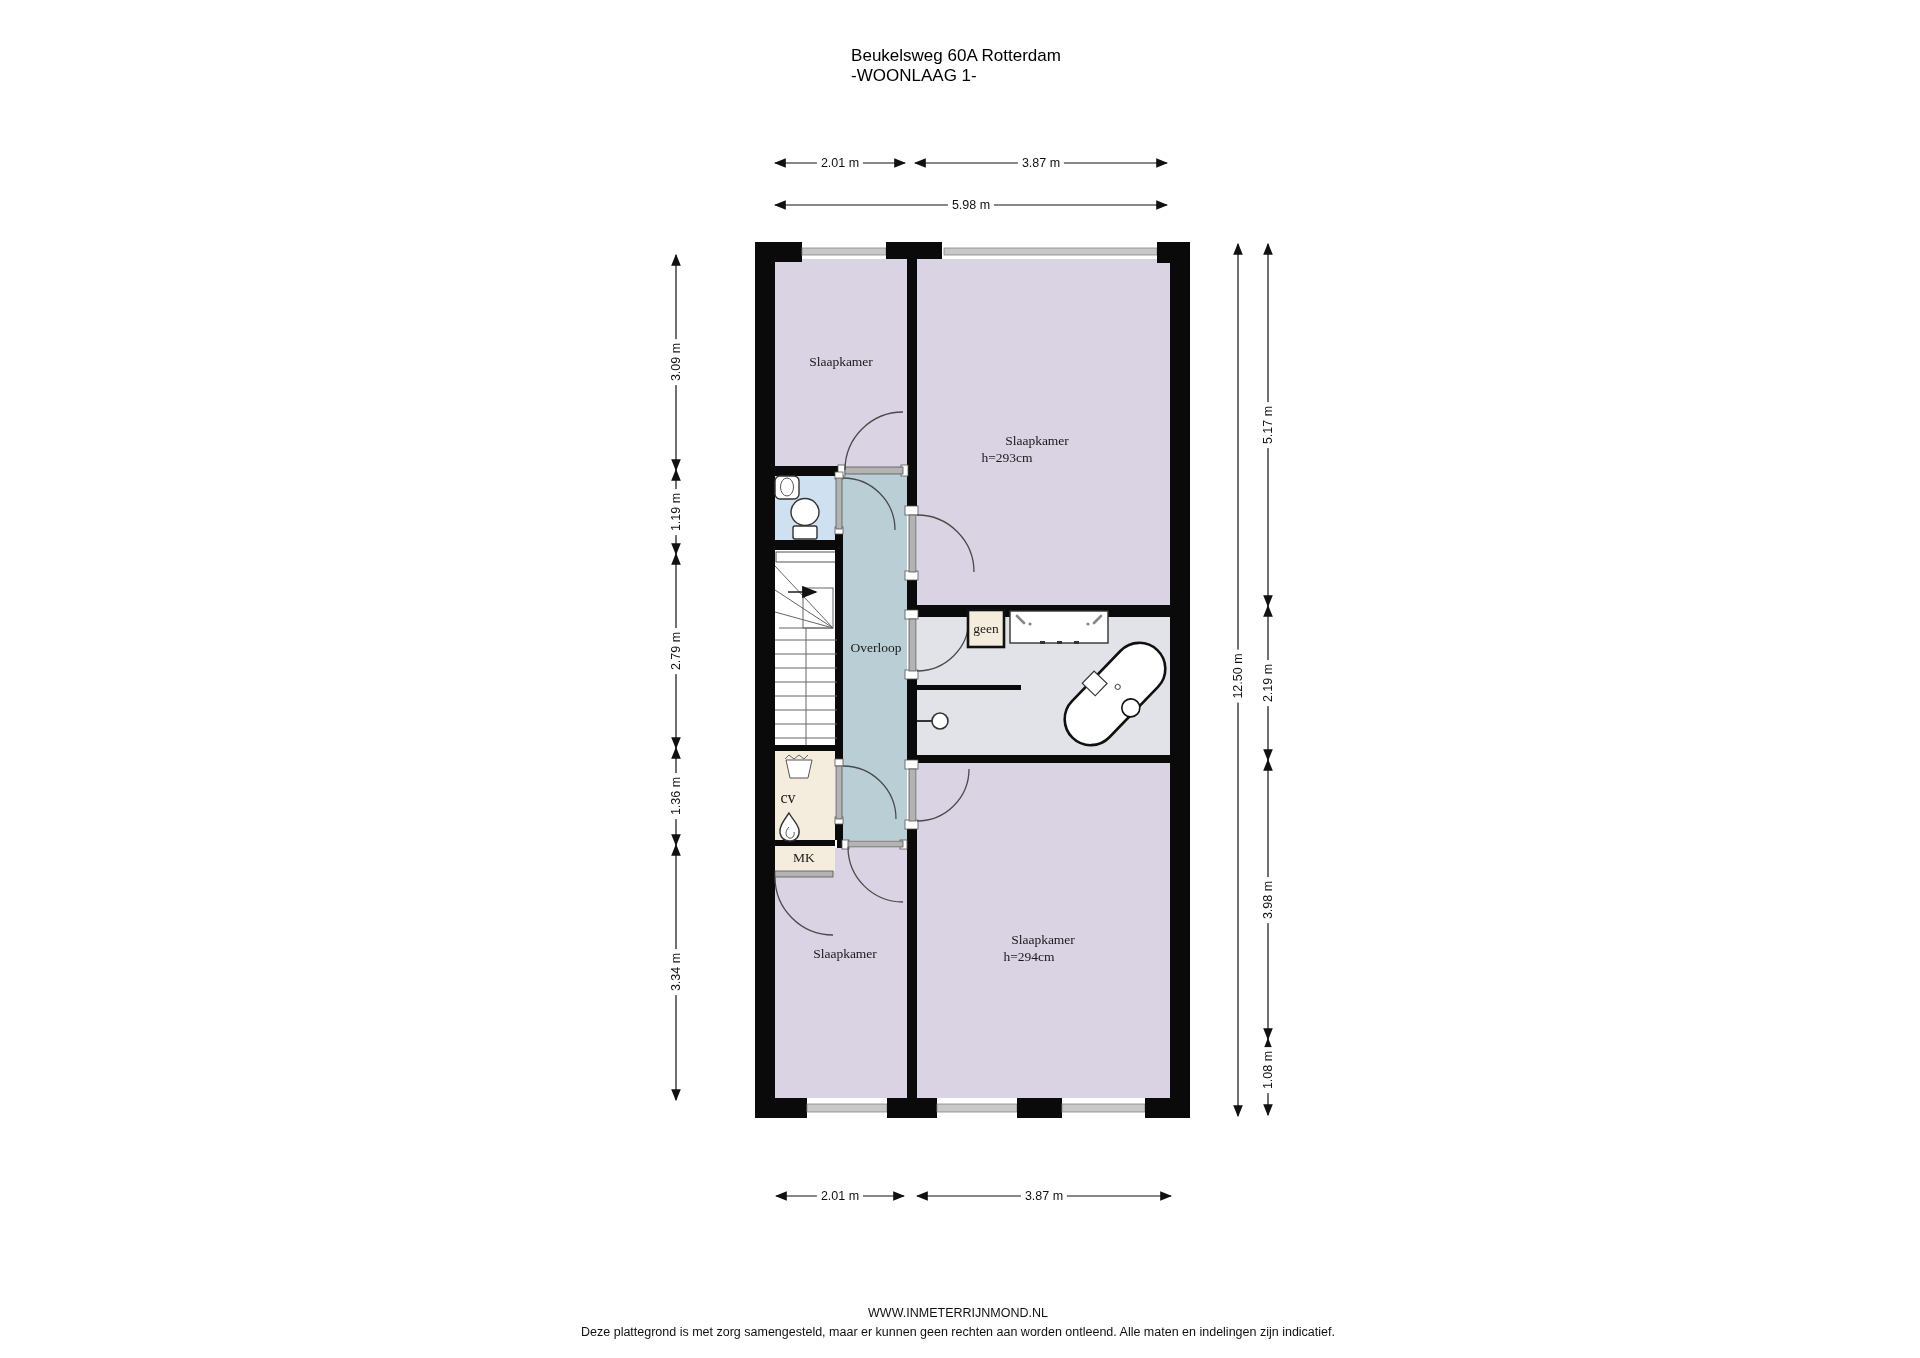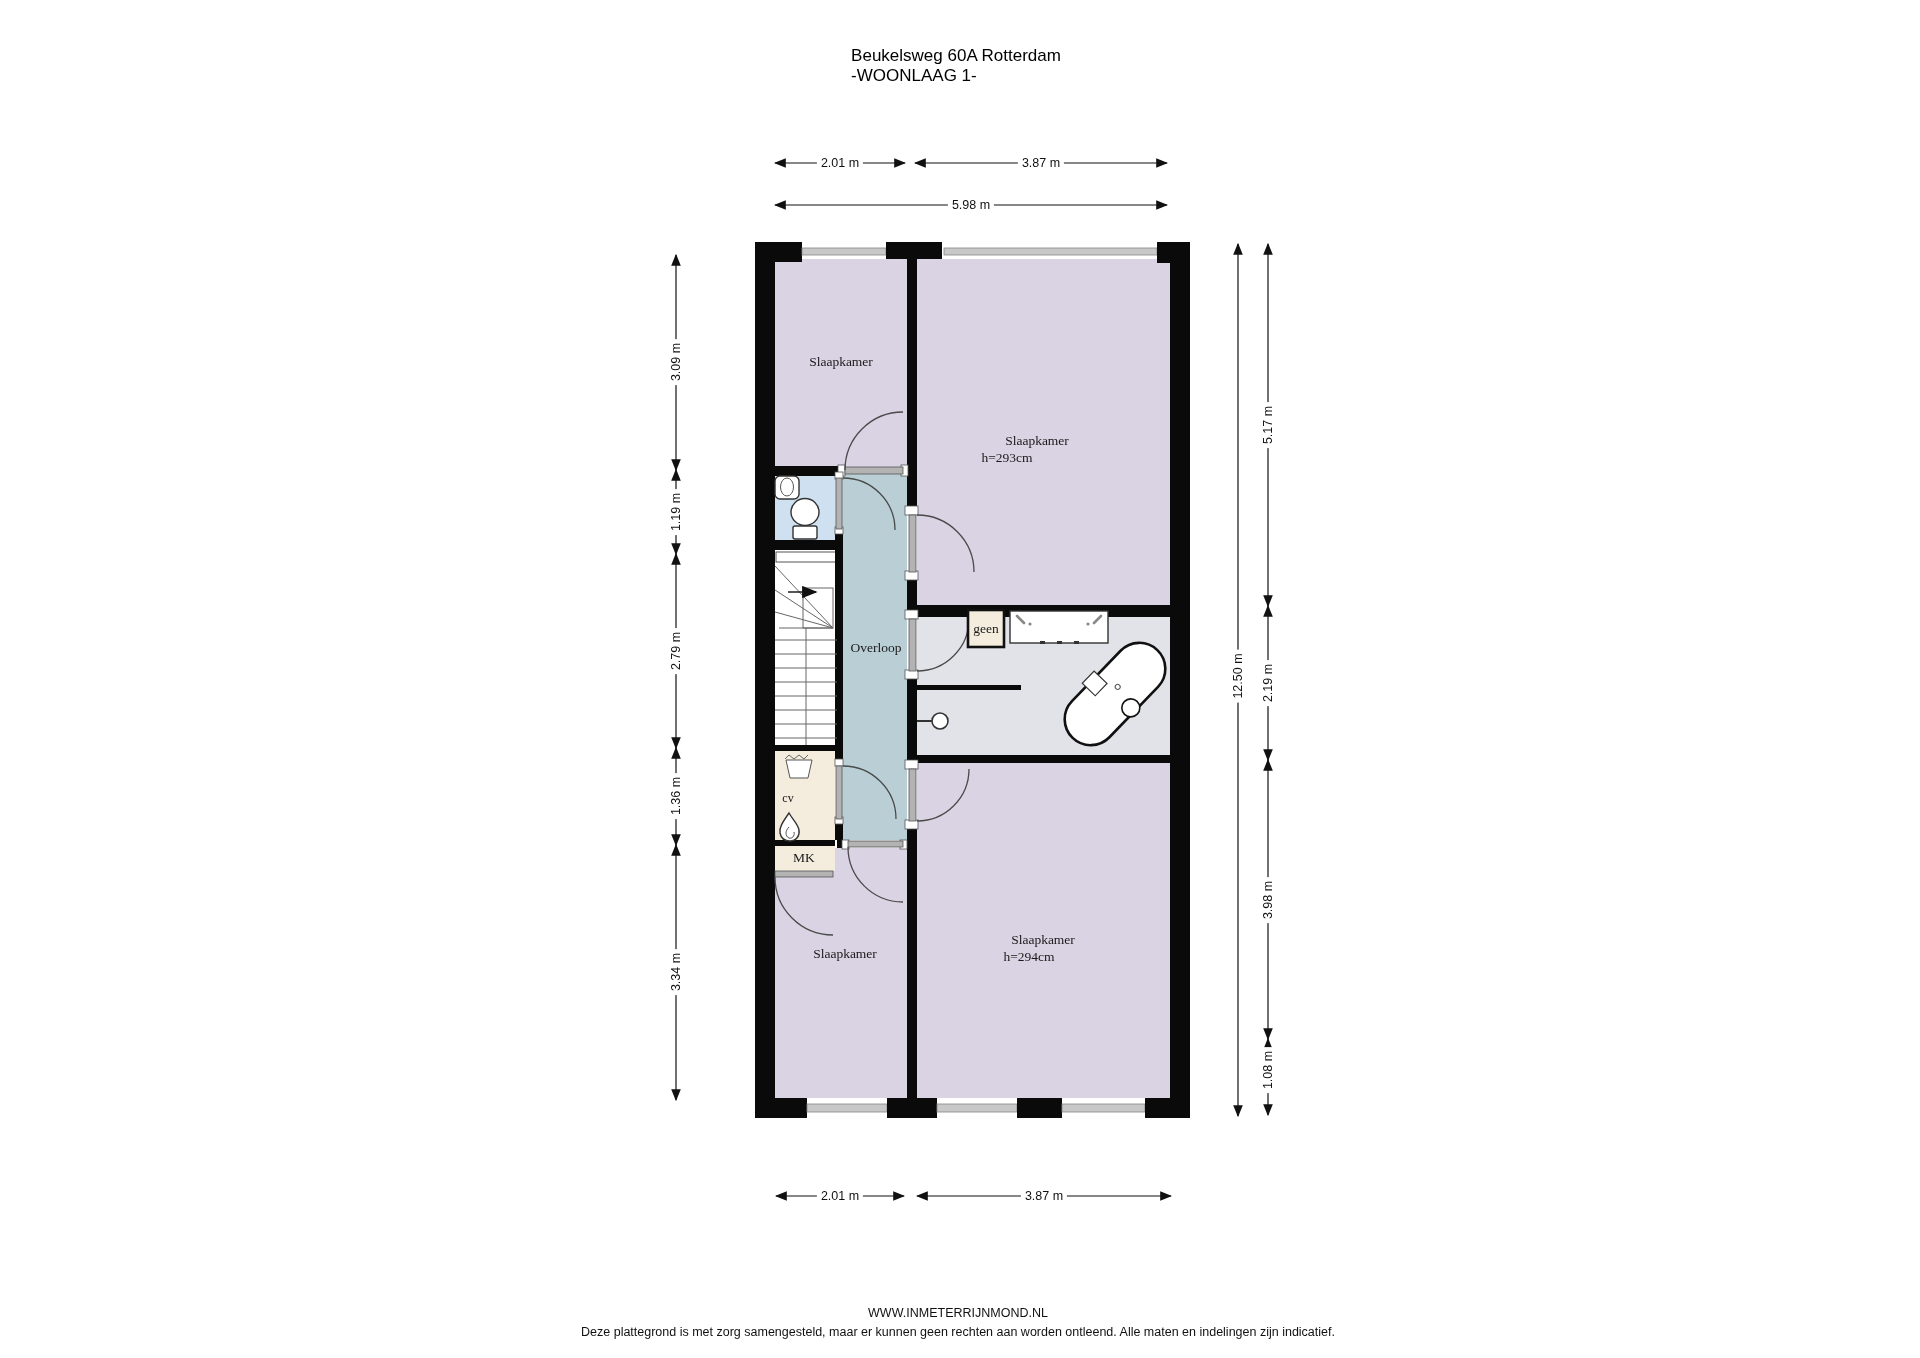--- a/index.html
+++ b/index.html
@@ -1,21 +1,21 @@
 <!DOCTYPE html>
 <html style="--room-purple: #d9d3e3; --hall-teal: #b9cfd5; --toilet-blue: #cfe1f0; --closet-beige: #f4edde; --bath-gray: #e2e3e8; --wall: #0a0a0a; --window-gray: #c8c8c8;"><head>
 <meta charset="utf-8">
 <style>
   html,body{margin:0;padding:0;background:#fff;}
   .canvas{position:relative;width:1920px;height:1358px;background:#fff;overflow:hidden;
           font-family:"Liberation Sans","DejaVu Sans",sans-serif;color:#111;}
   svg.plan{position:absolute;left:0;top:0;}
   .lbl{position:absolute;transform:translate(-50%,-50%);white-space:nowrap;
        font-size:13.5px;color:#1a1a1a;line-height:1.25;text-align:center;font-family:Liberation Serif, serif;}
-  .lbl.small{font-size:12px;}
+  .lbl.small{font-size:16px;}
   .dim{position:absolute;transform:translate(-50%,-50%);white-space:nowrap;
        font-size:12.5px;color:#111;background:#fff;padding:0 4px;}
   .dim.vert{transform:translate(-50%,-50%) rotate(-90deg);}
   .title{position:absolute;left:956px;top:26px;transform:translateX(-50%);
          text-align:left;font-size:17px;color:#000;line-height:1.18;margin-top:20px;}
   .footer{position:absolute;left:958px;top:1304px;transform:translateX(-50%);
           text-align:center;font-size:12.5px;color:#111;line-height:1.5;}
   
   .room-purple{fill:var(--room-purple,#d9d3e3);}
   .hall-teal{fill:var(--hall-teal,#b9cfd5);}

